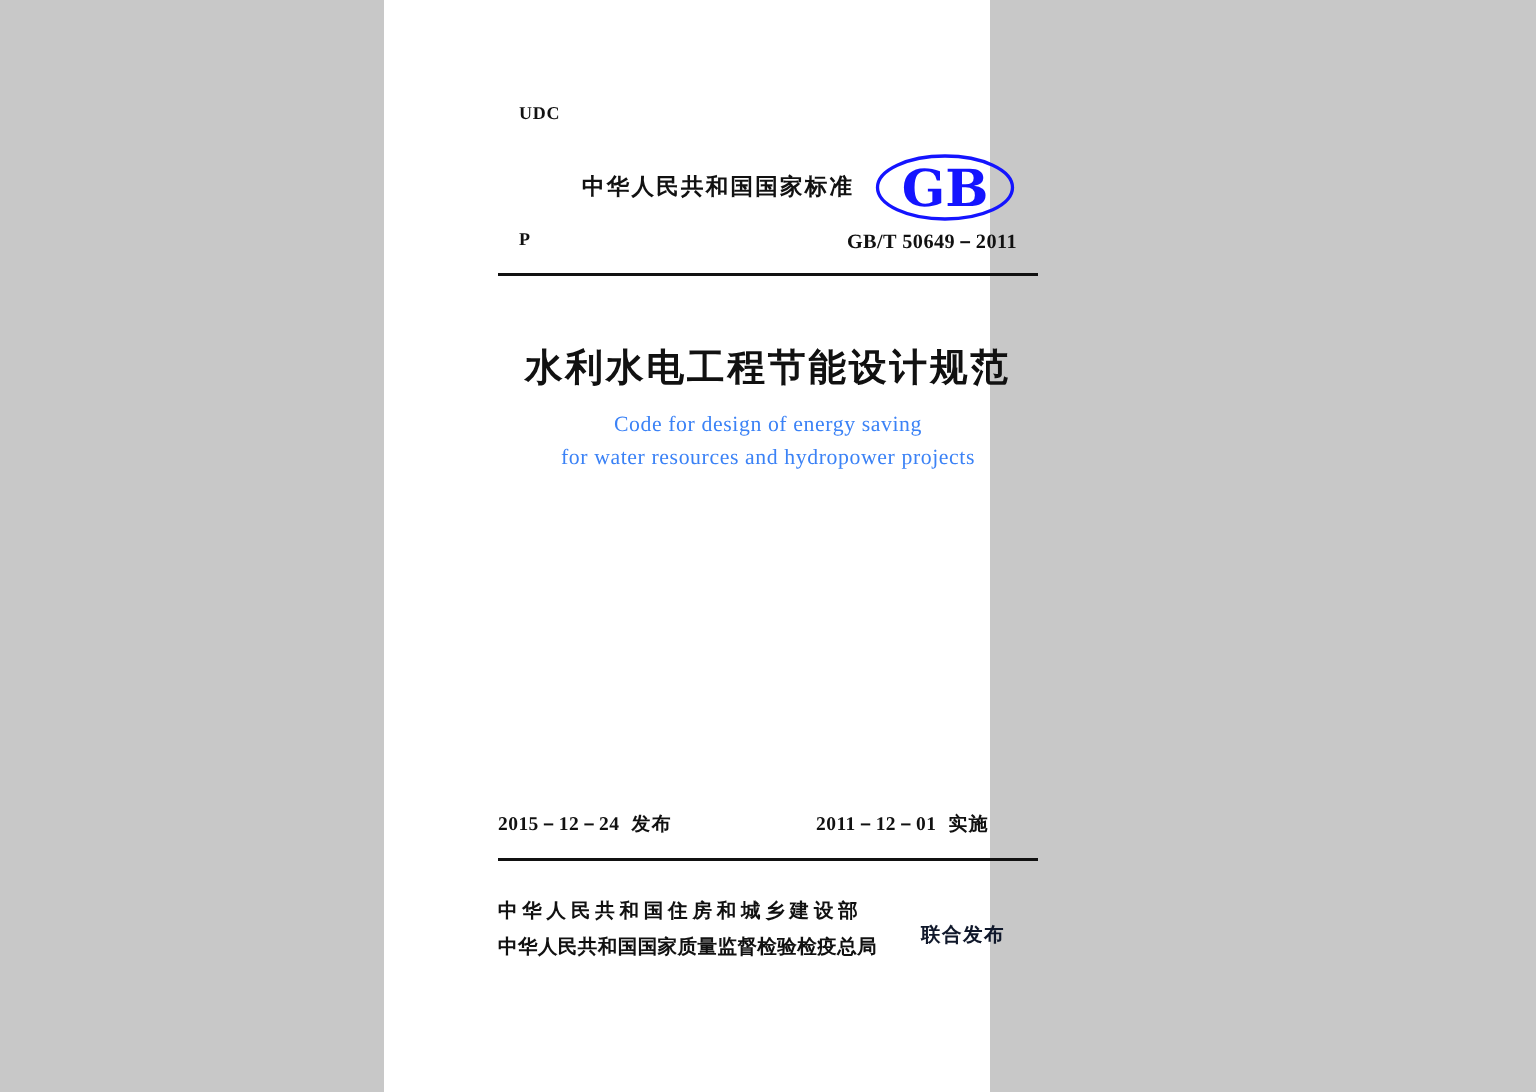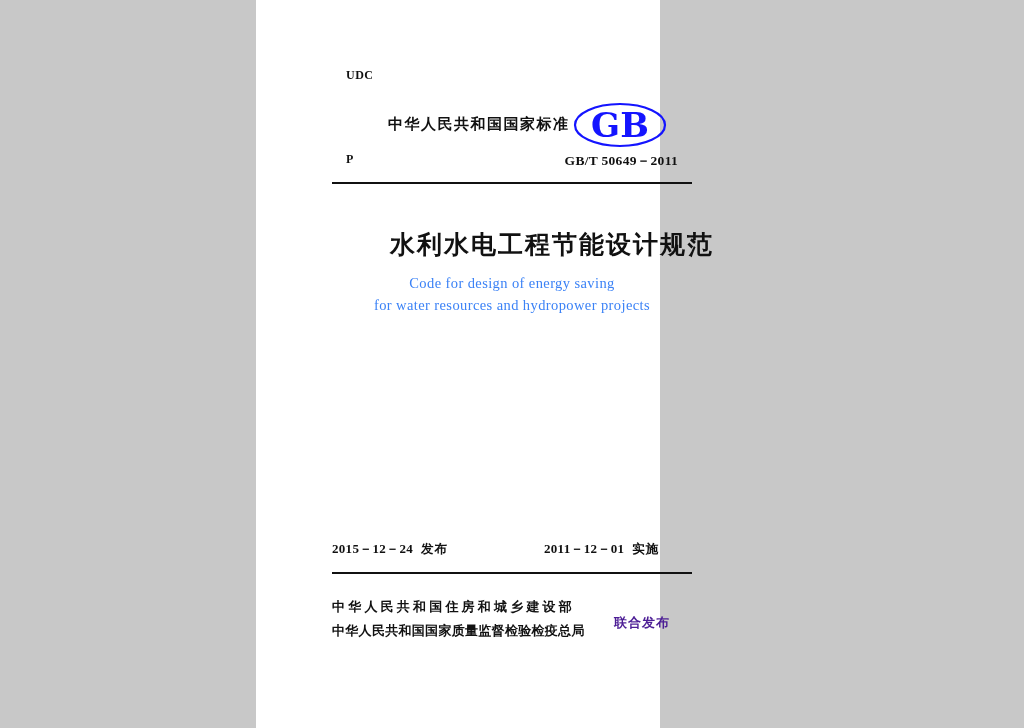--- a/index.html
+++ b/index.html
@@ -55,21 +55,21 @@
     top: 5px;
     font-family: "DejaVu Sans", sans-serif;
     font-weight: bold;
     font-size: 15px;
     letter-spacing: 1.5px;
     color: #111;
     white-space: nowrap;
   }
   .gb-logo {
     position: absolute;
-    left: 184px;
+    left: 194px;
     top: -8px;
     width: 96px;
     height: 46px;
   }
   .gb-logo svg { display: block; }
 
   
   .row-p {
     position: absolute;
     left: 90px;
@@ -120,21 +120,20 @@
     position: absolute;
     left: 0;
     top: 228px;
     width: 512px;
     text-align: center;
     font-family: "DejaVu Sans", sans-serif;
     font-weight: bold;
     font-size: 25px;
     letter-spacing: 2px;
     color: #111;
-    margin-left: 40px;
   }
   .title-en {
     position: absolute;
     left: 0;
     top: 272px;
     width: 512px;
     text-align: center;
     font-family: "Liberation Serif", serif;
     font-size: 14.5px;
     line-height: 22px;
@@ -212,21 +211,21 @@
     white-space: nowrap;
   }
   .pub-joint {
     position: absolute;
     left: 282px;
     top: 16px;
     font-family: "DejaVu Sans", sans-serif;
     font-weight: bold;
     font-size: 13px;
     letter-spacing: 1px;
-    color: #4c1d95;
+    color: #0f172a;
     white-space: nowrap;
   }
 </style>
 </head>
 <body>
 
 <div class="page">
   <div class="sheet">
 
     <div class="udc">UDC</div>

